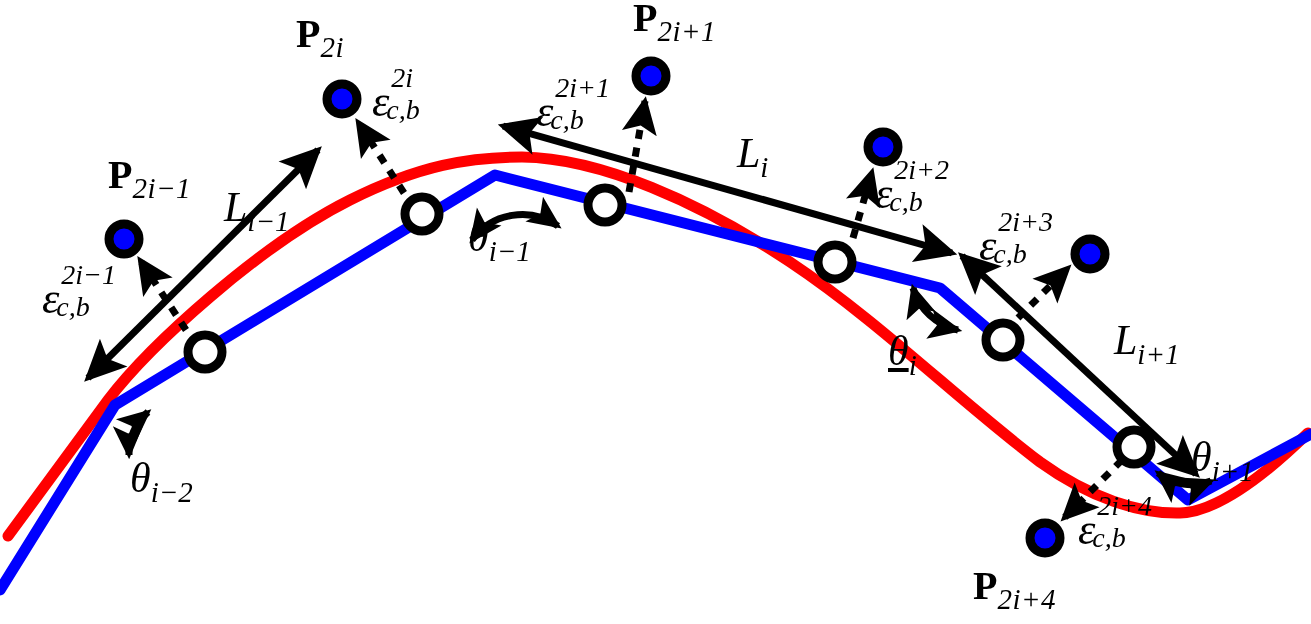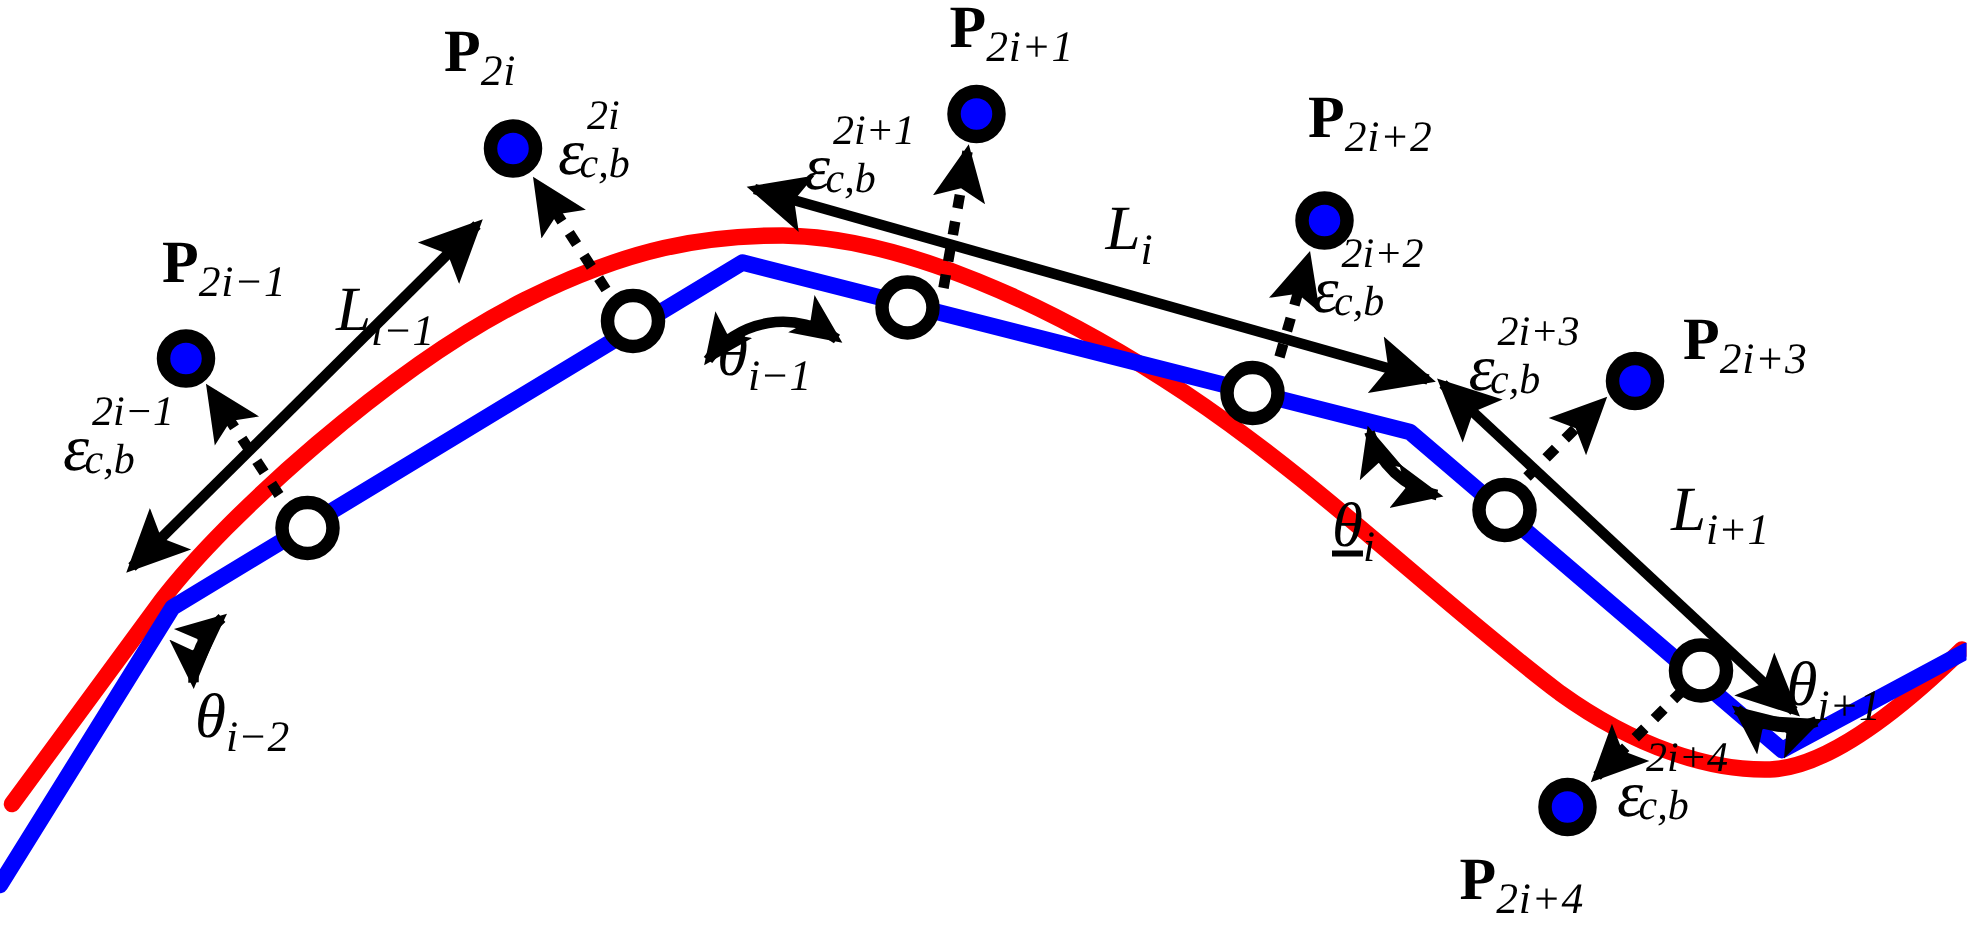--- a/index.html
+++ b/index.html
@@ -180,27 +180,21 @@
   </div>
 
   <div class="lbl plabel" style="left:62px; top:155px;margin-left:46px;">
     <span class="base">P</span><span class="sub">2i−1</span>
   </div>
 
   <div class="lbl plabel" style="left:633px; top:-2px;">
     <span class="base">P</span><span class="sub">2i+1</span>
   </div>
 
-  <div class="lbl plabel" style="left:872px; top:58px;">
-    <span class="base">P</span><span class="sub">2i+2</span>
-  </div>
-
-  <div class="lbl plabel" style="left:1122px; top:206px;">
-    <span class="base">P</span><span class="sub">2i+3</span>
-  </div>
+
 
   <div class="lbl plabel" style="left:973px; top:566px;text-align:center;">
     <span class="base">P</span><span class="sub">2i+4</span>
   </div>
 
   <div class="lbl llabel" style="left:224px; top:186px;">
     <span>L</span><span class="sub">i−1</span>
   </div>
 
   <div class="lbl llabel" style="left:737px; top:132px;">
@@ -208,21 +202,21 @@
   </div>
 
   <div class="lbl llabel" style="left:1098px; top:319px;margin-left:16px;">
     <span>L</span><span class="sub">i+1</span>
   </div>
 
   <div class="lbl thlabel" style="left:130px; top:457px;">
     <span>θ</span><span class="sub">i−2</span>
   </div>
 
-  <div class="lbl thlabel" style="left:478px; top:216px;">
+  <div class="lbl thlabel" style="left:468px; top:216px;">
     <span>θ</span><span class="sub">i−1</span>
   </div>
 
   <div class="lbl thlabel" style="left:888px; top:330px;text-decoration:underline;">
     <span>θ</span><span class="sub">i</span>
   </div>
 
   <div class="lbl thlabel" style="left:1191px; top:436px;">
     <span>θ</span><span class="sub">i+1</span>
   </div>

